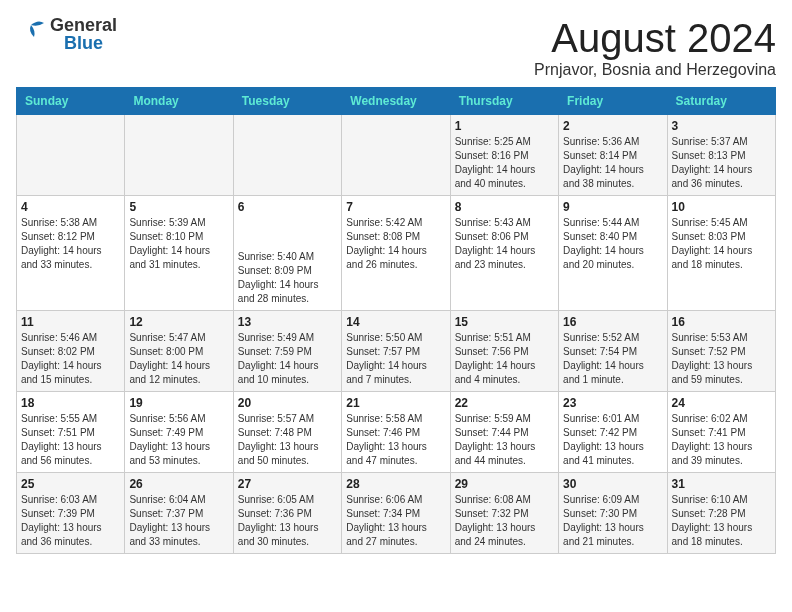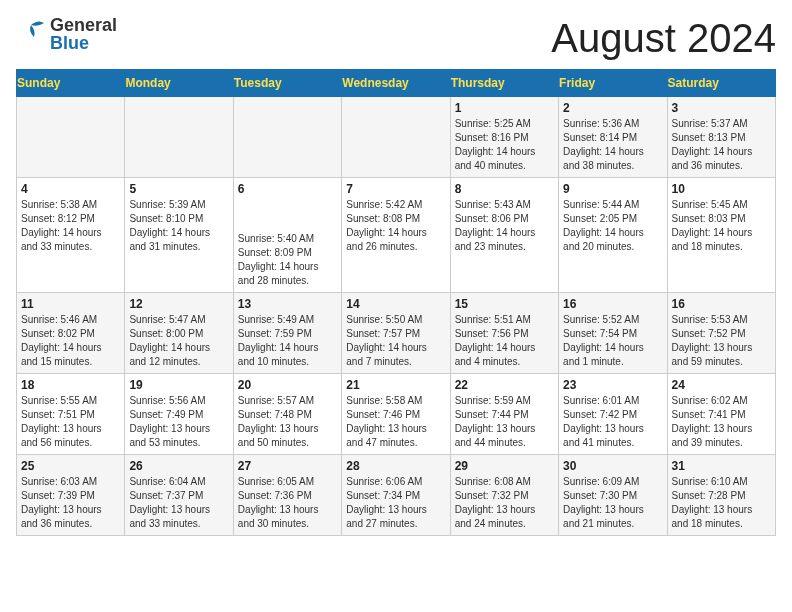--- a/index.html
+++ b/index.html
@@ -28,22 +28,22 @@
       font-size: 16px;
       color: #333;
     }
     .calendar {
       width: 100%;
       border-collapse: collapse;
       font-size: 10.5px;
     }
     .calendar thead th {
       background: #1a6faf;
-      color: #fde047;
-      padding: 6px 0;
+      color: #5eead4;
+      padding: 6px 8px;
       text-align: left;
       font-size: 12px;
       font-weight: bold;
       border: 1px solid #1a6faf;
     }
     .calendar tbody td {
       vertical-align: top;
       border: 1px solid #ccc;
       padding: 4px;
       width: 108px;
@@ -71,20 +71,21 @@
       background: #f5f5f5;
     }
     .logo-wrapper {
       display: flex;
       align-items: center;
     }
     .logo-name {
       display: flex;
       flex-direction: column;
       line-height: 1;
+      align-items: center;
     }
     .logo-line1 { font-size: 18px; font-weight: bold; color: #333; }
     .logo-line2 { font-size: 18px; font-weight: bold; color: #1a6faf; }
   </style>
 </head>
 <body>
 
 <div class="header">
   <div class="logo-wrapper">
     <div style="margin-right:4px;">
@@ -93,20 +94,21 @@
         <path d="M15 8 Q20 14 18 20 Q12 14 15 8Z" fill="#1a6faf"></path>
       </svg>
     </div>
     <div class="logo-name">
       <span class="logo-line1">General</span>
       <span class="logo-line2">Blue</span>
     </div>
   </div>
   <div class="title-block">
     <div class="month-year">August 2024</div>
+    <div class="location">Prnjavor, Bosnia and Herzegovina</div>
   </div>
 </div>
 
 <table class="calendar">
   <thead>
     <tr>
     <th>Sunday</th>
         <th>Monday</th>
         <th>Tuesday</th>
         <th>Wednesday</th>
@@ -175,21 +177,21 @@
         <td>
           <div class="day-number">8</div>
           <div class="day-info" style="white-space: pre-line;">Sunrise: 5:43 AM
 Sunset: 8:06 PM
 Daylight: 14 hours
 and 23 minutes.</div>
         </td>
         <td>
           <div class="day-number">9</div>
           <div class="day-info" style="white-space: pre-line;">Sunrise: 5:44 AM
-Sunset: 2:05 PM
+Sunset: 8:40 PM
 Daylight: 14 hours
 and 20 minutes.</div>
         </td>
         <td>
           <div class="day-number">10</div>
           <div class="day-info" style="white-space: pre-line;">Sunrise: 5:45 AM
 Sunset: 8:03 PM
 Daylight: 14 hours
 and 18 minutes.</div>
         </td>

